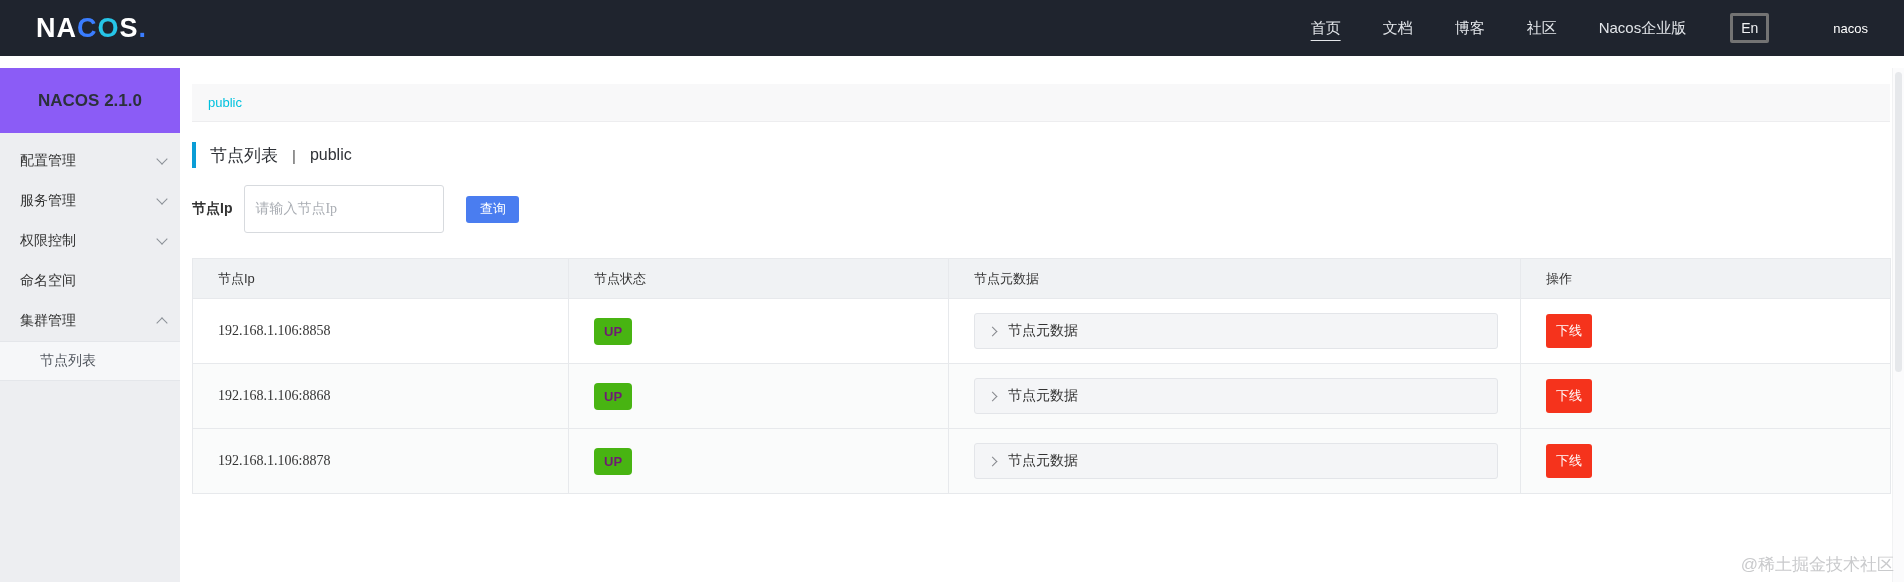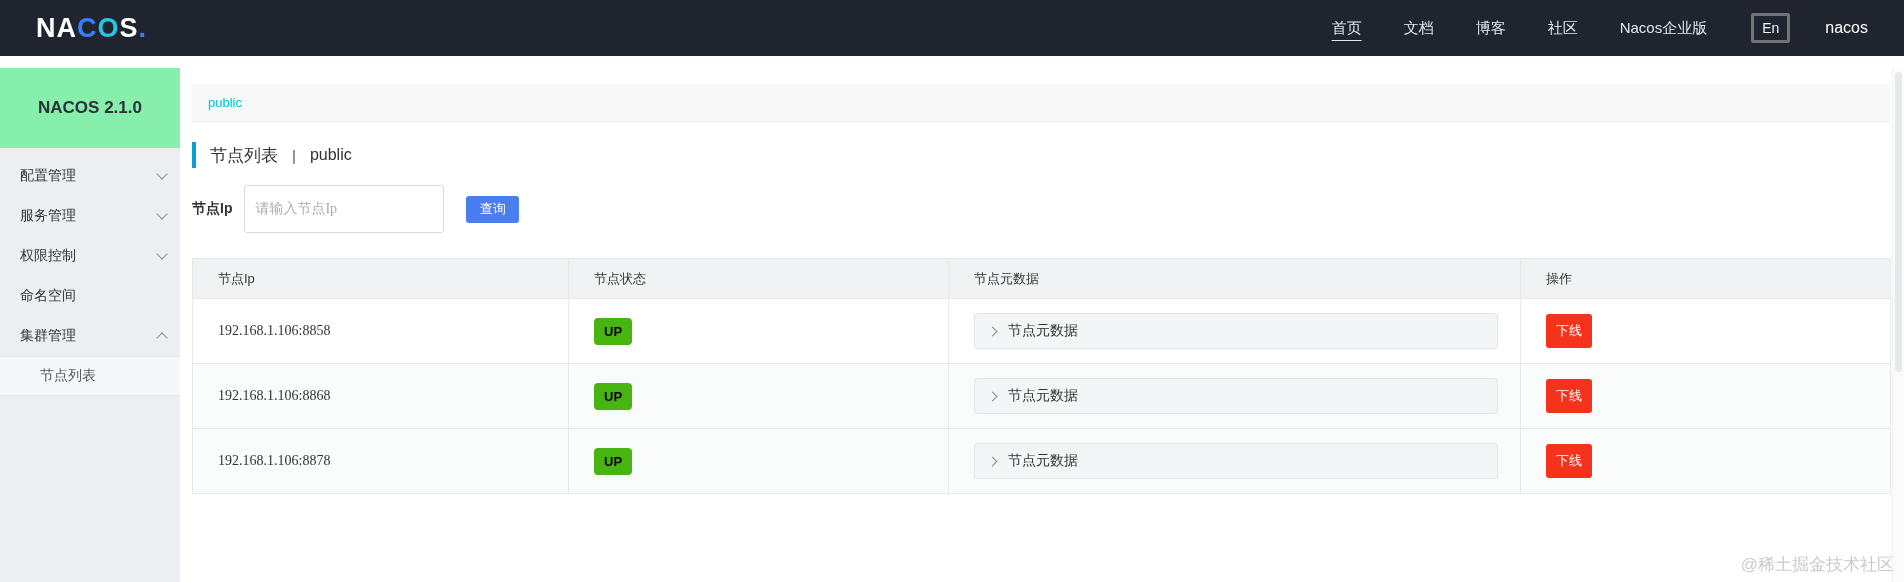--- a/index.html
+++ b/index.html
@@ -11,25 +11,25 @@
   .topbar { position:absolute; left:0; top:0; width:1904px; height:56px;
     background:#1f242e; display:flex; align-items:center; justify-content:space-between; z-index:5; }
   .logo { margin-left:36px; font-size:27px; font-weight:bold; letter-spacing:1px; color:#fff; }
   .logo .c-blue { color:#3a7dff; }
   .logo .c-cyan { color:#26c5e8; }
   .topnav { display:flex; align-items:center; margin-right:30px;text-align:right; }
   .topnav .nav-item { color:#e3e6ea; font-size:15px; margin-left:42px; cursor:pointer; }
   .topnav .nav-item.active { text-decoration:underline; text-underline-offset:7px; }
   .lang-btn { margin-left:44px; color:#f0f1f3; font-size:14px; border:3px solid #737373;
     padding:4px 8px; border-radius:2px; cursor:pointer; }
-  .user-name { color:#fff; font-size:16px; margin-left:35px; margin-right:6px; cursor:pointer; }
+  .user-name { color:#fff; font-size:13px; margin-left:64px; margin-right:6px; cursor:pointer; }
 
   
   .sidebar { position:absolute; left:0; top:68px; width:180px; height:514px; background:#edeef1; }
-  .version-box { height:80px; background:#86efac; display:flex; align-items:center; justify-content:center;
+  .version-box { height:65px; background:#8b5cf6; display:flex; align-items:center; justify-content:center;
     font-size:17px; font-weight:bold; color:#2b313b; }
   .menu { padding-top:8px; }
   .menu-item { height:40px; display:flex; align-items:center; justify-content:space-between;
     padding:0 14px 0 20px; font-size:14px; color:#333; cursor:pointer; }
   .chev { width:8px; height:8px; border-right:1px solid #8b9097; border-bottom:1px solid #8b9097; display:inline-block; }
   .chev.down { transform:rotate(45deg); margin-top:-4px; }
   .chev.up   { transform:rotate(-135deg); margin-top:4px; }
   .chev.right{ transform:rotate(-45deg); width:7px; height:7px; border-color:#85878c; }
   .sub-item { height:40px; display:flex; align-items:center; padding-left:40px;
     background:#f6f7f9; border-top:1px solid #e4e6ea; border-bottom:1px solid #e4e6ea;
@@ -57,21 +57,21 @@
   .query-btn { margin-left:22px; width:53px; height:27px; background:#4a7df0; border:none;
     border-radius:3px; color:#fff; font-size:13px; cursor:pointer; }
 
   
   table.nodes { margin-top:25px; width:1698px; border-collapse:collapse; table-layout:fixed; }
   .nodes th, .nodes td { border:1px solid #e7e9ec; text-align:left; padding-left:25px; }
   .nodes th { background:#f0f2f4; height:40px; font-size:13px; font-weight:normal; color:#333; }
   .nodes td { height:65px; font-size:14px; color:#333; }
   .nodes tr.r2 td, .nodes tr.r3 td { background:#fafbfb; }
   .ip-cell { font-family:"Liberation Serif","DejaVu Serif",serif; font-size:15px; }
-  .up-badge { display:inline-block; background:#48b412; color:#000000; font-size:13px; font-weight:bold;
+  .up-badge { display:inline-block; background:#48b412; color:#701a75; font-size:13px; font-weight:bold;
     padding:6px 10px; border-radius:4px; }
   .meta-box { height:36px; background:#f4f5f7; border:1px solid #e3e5e9; border-radius:3px;
     display:flex; align-items:center; padding-left:14px; margin-right:22px; cursor:pointer; }
   .meta-box .meta-label { font-size:14px; color:#333; margin-left:12px; }
   .offline-btn { background:#f5331c; color:#fff; border:none; border-radius:3px;
     font-size:13px; padding:8px 10px; cursor:pointer; }
 
   
   .scroll-gutter { position:absolute; right:0; top:68px; width:12px; height:514px;
     background:#fbfbfc; border-left:1px solid #f1f2f3; }

